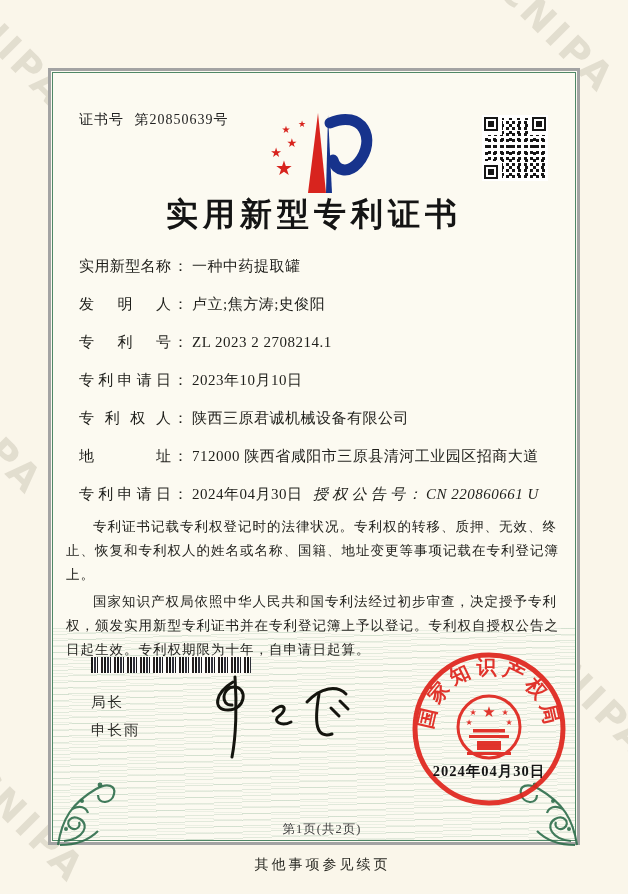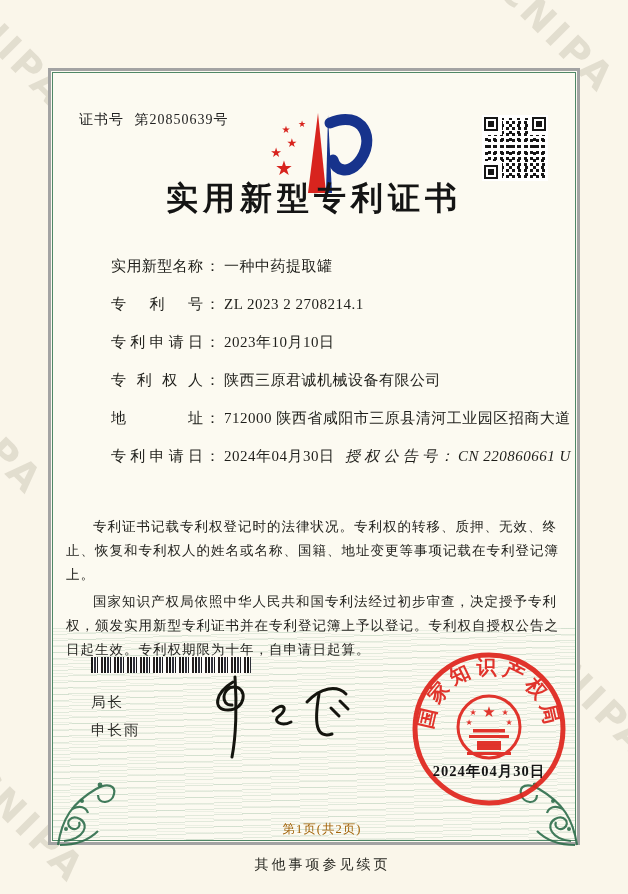--- a/index.html
+++ b/index.html
@@ -44,27 +44,27 @@
   }
 
   
   .cert-no{
     position:absolute;left:28px;top:40px;
     font-size:14px;letter-spacing:1px;color:#222;
   }
   .logo{position:absolute;left:205px;top:34px;width:124px;height:94px;}
   .qr{position:absolute;left:431px;top:44px;width:66px;height:66px;}
   .title{
-    position:absolute;left:0;right:0;top:106px;
+    position:absolute;left:0;right:0;top:122px;
     text-align:center;font-size:32px;font-weight:bold;
     letter-spacing:5px;color:#141414;
   }
 
   
-  .fields{position:absolute;left:28px;top:186px;width:496px;margin-left:32px;}
+  .fields{position:absolute;left:28px;top:186px;width:496px;}
   .frow{position:relative;height:38px;font-size:15px;color:#1e1e1a;}
   .flabel{
     display:inline-block;width:92px;
     text-align:justify;text-align-last:justify;
     vertical-align:top;
   }
   .fcolon{display:inline-block;margin:0 4px 0 2px;}
   .fvalue{letter-spacing:0.5px;}
   .fpair2{position:absolute;left:234px;top:0;font-style:italic;}
 
@@ -83,21 +83,21 @@
       #19191c 6px 7px,#fcfcfa 7px 10px,#262020 10px 12px,#fcfcfa 12px 13px);
     z-index:2;
   }
   .officer{position:absolute;left:40px;top:622px;font-size:14.5px;color:#2e2e2a;z-index:2;}
   .officer div{margin-bottom:9px;letter-spacing:2px;}
   .signature{position:absolute;left:142px;top:604px;z-index:2;}
   .seal{position:absolute;left:354px;top:578px;z-index:3;}
 
   .page-no{
     position:absolute;left:0;right:0;top:750px;
-    text-align:center;font-size:12.5px;color:#a16207;letter-spacing:1px;padding-left:16px;
+    text-align:center;font-size:12.5px;color:#404040;letter-spacing:1px;padding-left:16px;
   }
   .flourish{position:absolute;z-index:2;}
   .flourish.fl-left{left:3px;top:690px;}
   .flourish.fl-right{left:466px;top:690px;transform:scaleX(-1);}
 
   .continuation{
     position:absolute;left:0;right:0;top:856px;
     text-align:center;font-size:14px;letter-spacing:3px;color:#2a2a24;
     z-index:1;
     padding-left:17px;
@@ -164,20 +164,23 @@
       </g>
     </svg>
 
     <div class="title">实用新型专利证书</div>
 
     <div class="fields">
       <div class="frow">
         <span class="flabel">实用新型名称</span><span class="fcolon">：</span><span class="fvalue">一种中药提取罐</span>
       </div>
       <div class="frow">
+        <span class="flabel">发明人</span><span class="fcolon">：</span><span class="fvalue">卢立;焦方涛;史俊阳</span>
+      </div>
+      <div class="frow">
         <span class="flabel">专利号</span><span class="fcolon">：</span><span class="fvalue">ZL 2023 2 2708214.1</span>
       </div>
       <div class="frow">
         <span class="flabel">专利申请日</span><span class="fcolon">：</span><span class="fvalue">2023年10月10日</span>
       </div>
       <div class="frow">
         <span class="flabel">专利权人</span><span class="fcolon">：</span><span class="fvalue">陕西三原君诚机械设备有限公司</span>
       </div>
       <div class="frow">
         <span class="flabel">地址</span><span class="fcolon">：</span><span class="fvalue">712000 陕西省咸阳市三原县清河工业园区招商大道</span>

